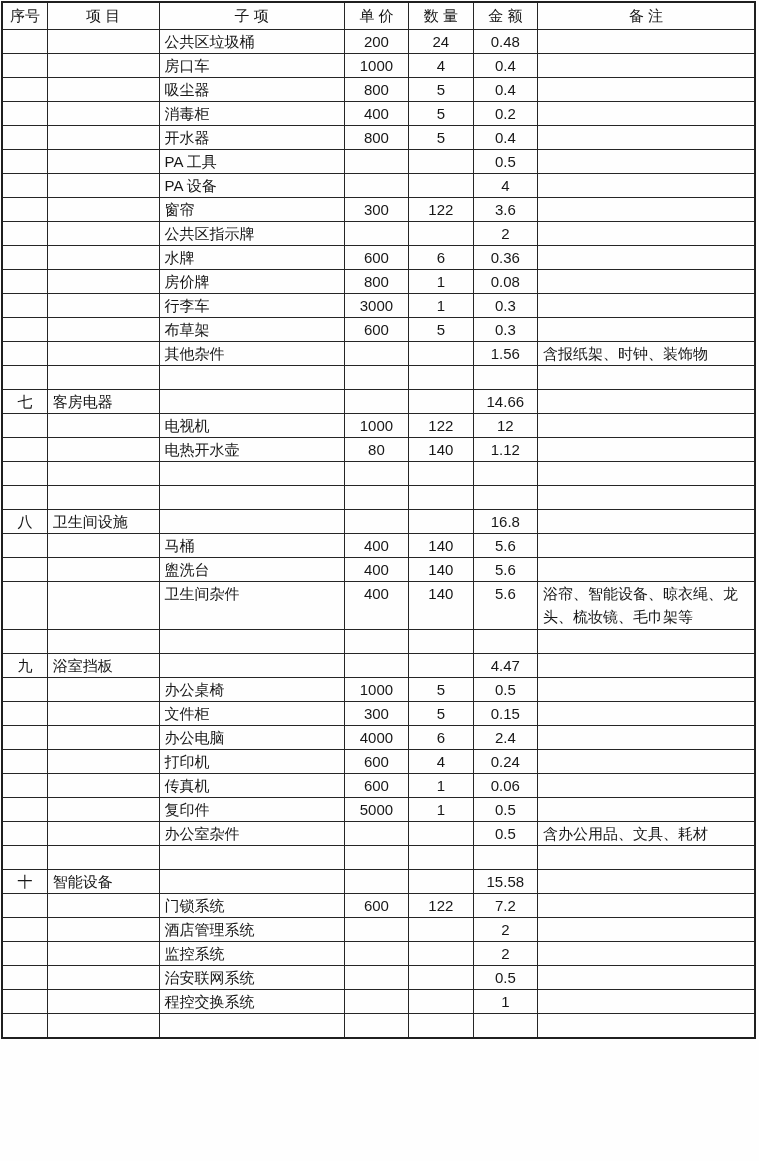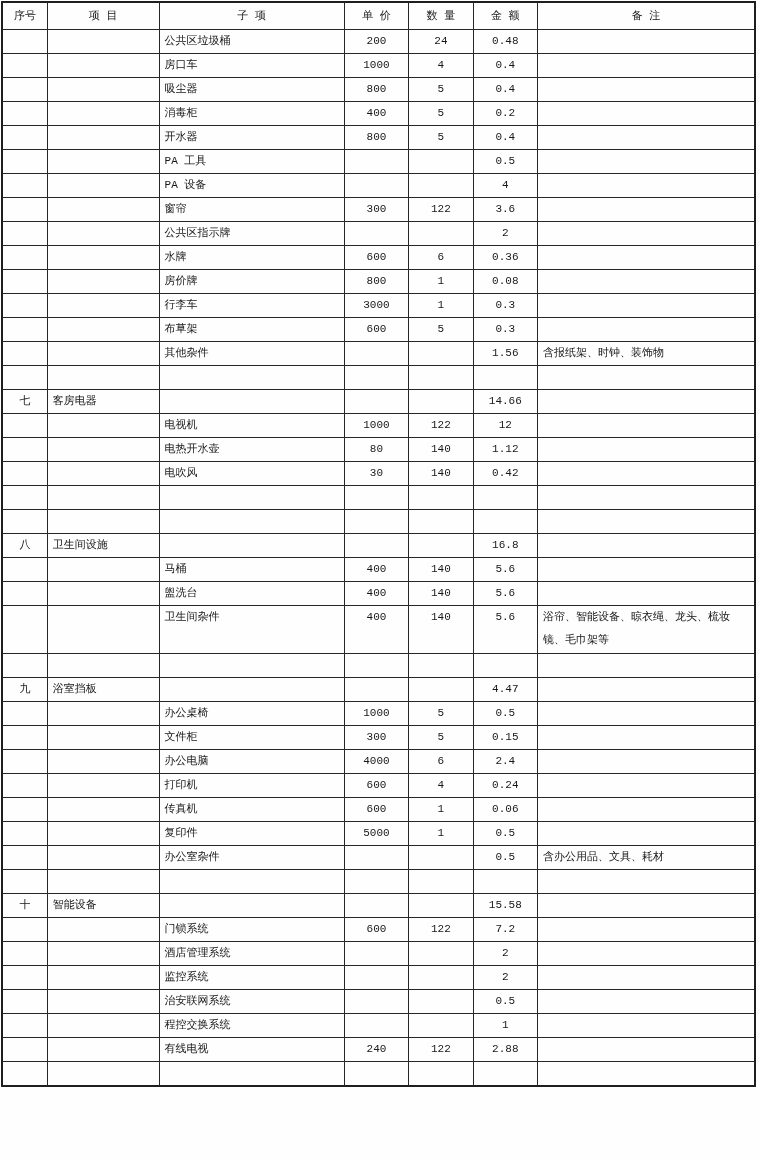--- a/index.html
+++ b/index.html
@@ -13,22 +13,22 @@
     background: #fefefe;
     box-sizing: border-box;
     overflow: hidden;
   }
   table.budget {
     border-collapse: collapse;
     table-layout: fixed;
     width: 755px;
     margin: 1px 0 0 1px;
     border: 2px solid #1f1f1f;
-    font-family: Liberation Mono, monospace;
-    font-size: 11px;
+    font-family: Liberation Sans, sans-serif;
+    font-size: 15px;
     color: #171717;
   }
   th, td {
     border: 1px solid #262626;
     padding: 0 5px;
     vertical-align: top;
     line-height: 23px;
     overflow: hidden;
   }
   thead tr { height: 27px; }
@@ -227,29 +227,20 @@
           <td class="l"></td>
           <td class="l">电热开水壶</td>
           <td class="c">80</td>
           <td class="c">140</td>
           <td class="c">1.12</td>
           <td class="l"></td>
         </tr>
         <tr>
           <td class="c"></td>
           <td class="l"></td>
-          <td class="l">电吹风</td>
-          <td class="c">30</td>
-          <td class="c">140</td>
-          <td class="c">0.42</td>
-          <td class="l"></td>
-        </tr>
-        <tr>
-          <td class="c"></td>
-          <td class="l"></td>
           <td class="l"></td>
           <td class="c"></td>
           <td class="c"></td>
           <td class="c"></td>
           <td class="l"></td>
         </tr>
         <tr>
           <td class="c"></td>
           <td class="l"></td>
           <td class="l"></td>
@@ -434,29 +425,20 @@
           <td class="l"></td>
           <td class="l">程控交换系统</td>
           <td class="c"></td>
           <td class="c"></td>
           <td class="c">1</td>
           <td class="l"></td>
         </tr>
         <tr>
           <td class="c"></td>
           <td class="l"></td>
-          <td class="l">有线电视</td>
-          <td class="c">240</td>
-          <td class="c">122</td>
-          <td class="c">2.88</td>
-          <td class="l"></td>
-        </tr>
-        <tr>
-          <td class="c"></td>
-          <td class="l"></td>
           <td class="l"></td>
           <td class="c"></td>
           <td class="c"></td>
           <td class="c"></td>
           <td class="l"></td>
         </tr>
       </tbody>
   </table>
 </div>
 

